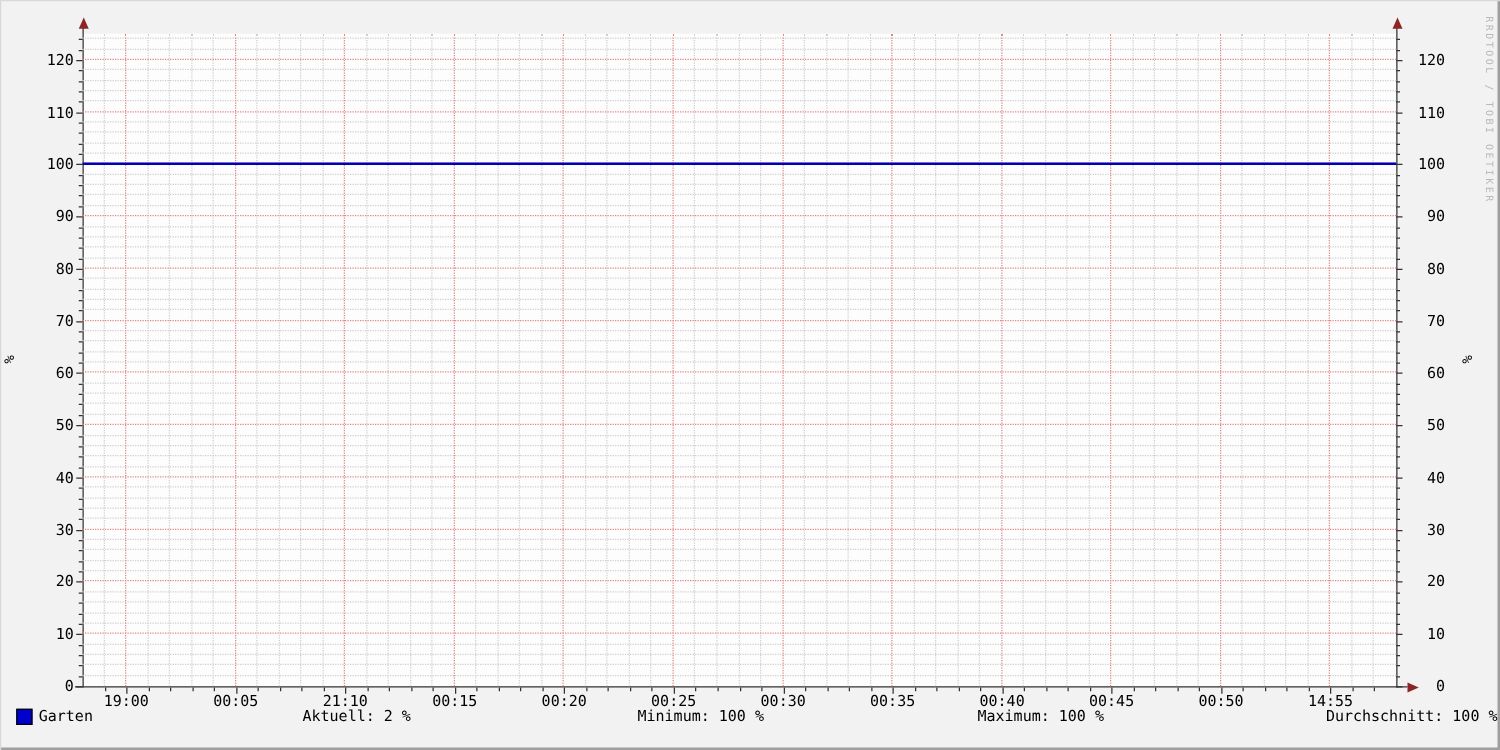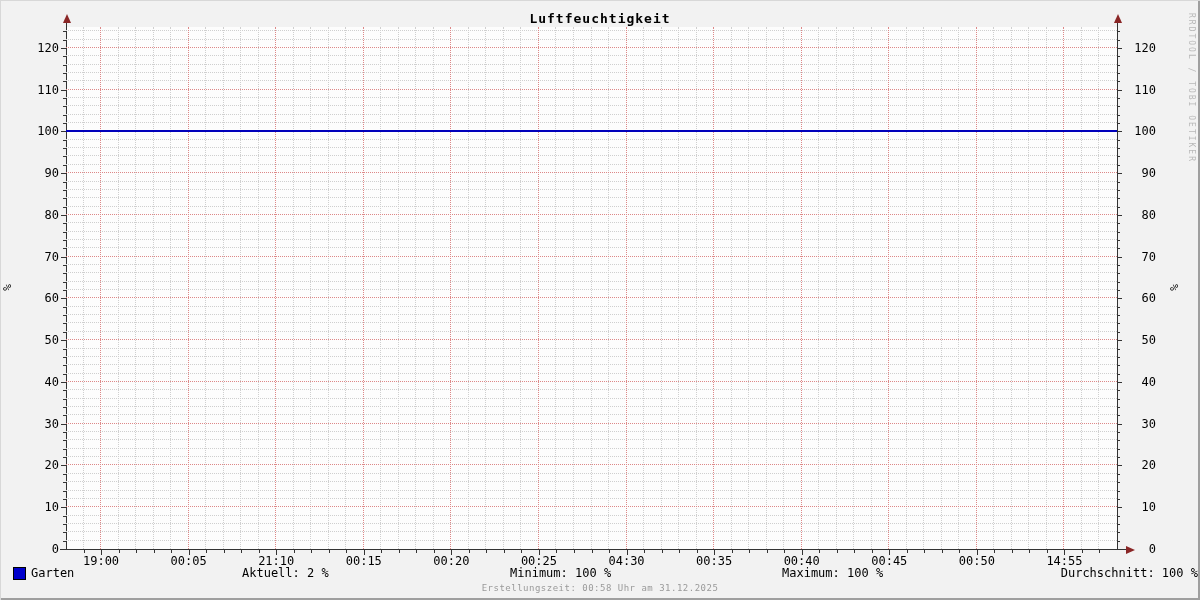--- a/index.html
+++ b/index.html
@@ -31,21 +31,20 @@
   .legend .item{position:absolute;top:0;white-space:pre;}
   .footer{position:absolute;top:583px;left:0;width:1200px;text-align:center;
           font-size:9px;color:#9a9a9a;letter-spacing:0.5px;}
   .watermark{position:absolute;top:13px;right:4px;writing-mode:vertical-rl;
              font-size:8px;letter-spacing:2px;color:#b9b9b9;}
 </style>
 </head>
 <body>
 
 <div class="rrd" id="stage">
-  <div class="title">Luftfeuchtigkeit</div>
   <div class="plot"></div>
 
   <div class="axis" style="left:60px;top:549px;width:1066px;height:1px;"></div>
   <div class="axis" style="left:66px;top:20px;width:1px;height:530px;"></div>
   <div class="axis" style="left:1117px;top:20px;width:1px;height:530px;"></div>
 
   <div class="arrow up" style="left:63px;top:14px;"></div>
   <div class="arrow up" style="left:1114px;top:14px;"></div>
   <div class="arrow right" style="left:1126px;top:546px;"></div>
 
@@ -54,21 +53,20 @@
 
   <div class="legend">
     <span class="swatch" style="background: rgb(0, 0, 204);"></span>
     <span class="item" style="left:31px;">Garten</span>
     <span class="item" style="left:242px;">Aktuell: 2 %</span>
     <span class="item" style="left:510px;">Minimum: 100 %</span>
     <span class="item" style="left:782px;">Maximum: 100 %</span>
     <span class="item" style="right:2px;">Durchschnitt: 100 %</span>
   </div>
 
-  <div class="footer">Erstellungszeit: 00:58 Uhr am 31.12.2025</div>
   <div class="watermark">RRDTOOL / TOBI OETIKER</div>
 <div class="gl h minor" style="top: 539.648px;"></div>
     <div class="tick" style="left: 63px; top: 540.648px; width: 3px; height: 1px;"></div>
     <div class="tick" style="left: 1117px; top: 540.648px; width: 3px; height: 1px;"></div>
     <div class="gl h minor" style="top: 531.296px;"></div>
     <div class="tick" style="left: 63px; top: 532.296px; width: 3px; height: 1px;"></div>
     <div class="tick" style="left: 1117px; top: 532.296px; width: 3px; height: 1px;"></div>
     <div class="gl h minor" style="top: 522.944px;"></div>
     <div class="tick" style="left: 63px; top: 523.944px; width: 3px; height: 1px;"></div>
     <div class="tick" style="left: 1117px; top: 523.944px; width: 3px; height: 1px;"></div>
@@ -384,21 +382,21 @@
     <div class="tick" style="left: 363.783px; top: 550px; width: 1px; height: 5px;"></div>
     <div class="xlab" style="left: 333.783px; top: 554px;">00:15</div>
     <div class="gl v major" style="left: 450.367px;"></div>
     <div class="tick" style="left: 451.367px; top: 550px; width: 1px; height: 5px;"></div>
     <div class="xlab" style="left: 421.367px; top: 554px;">00:20</div>
     <div class="gl v major" style="left: 537.95px;"></div>
     <div class="tick" style="left: 538.95px; top: 550px; width: 1px; height: 5px;"></div>
     <div class="xlab" style="left: 508.95px; top: 554px;">00:25</div>
     <div class="gl v major" style="left: 625.533px;"></div>
     <div class="tick" style="left: 626.533px; top: 550px; width: 1px; height: 5px;"></div>
-    <div class="xlab" style="left: 596.533px; top: 554px;">04:30</div>
+    <div class="xlab" style="left: 596.533px; top: 554px;">00:30</div>
     <div class="gl v major" style="left: 713.117px;"></div>
     <div class="tick" style="left: 714.117px; top: 550px; width: 1px; height: 5px;"></div>
     <div class="xlab" style="left: 684.117px; top: 554px;">00:35</div>
     <div class="gl v major" style="left: 800.7px;"></div>
     <div class="tick" style="left: 801.7px; top: 550px; width: 1px; height: 5px;"></div>
     <div class="xlab" style="left: 771.7px; top: 554px;">00:40</div>
     <div class="gl v major" style="left: 888.283px;"></div>
     <div class="tick" style="left: 889.283px; top: 550px; width: 1px; height: 5px;"></div>
     <div class="xlab" style="left: 859.283px; top: 554px;">00:45</div>
     <div class="gl v major" style="left: 975.867px;"></div>

